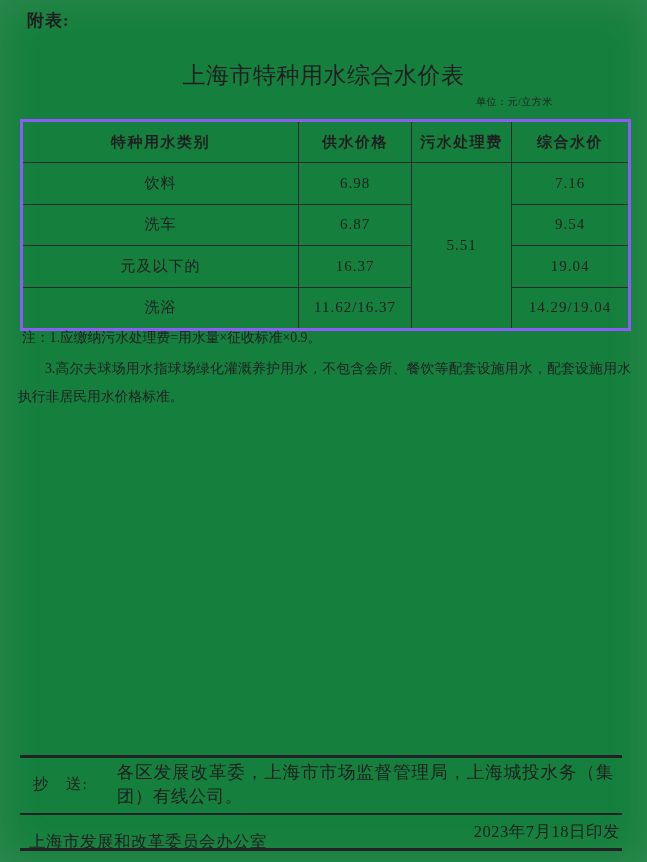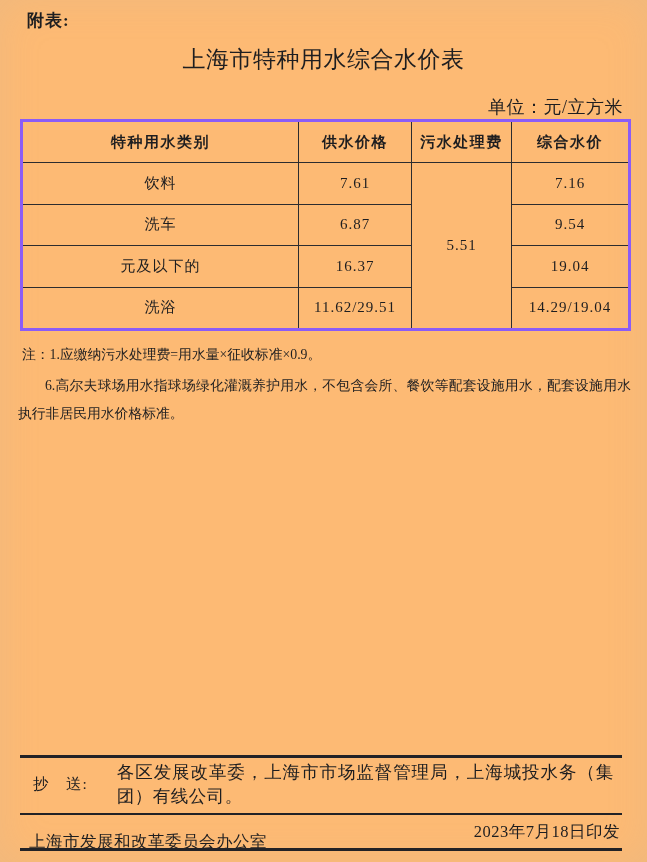--- a/index.html
+++ b/index.html
@@ -3,35 +3,35 @@
 <meta charset="utf-8">
 <style>
   html,body{margin:0;padding:0;}
   body{
     width:647px;height:862px;
     background:#f6f6f4;
     font-family:"Liberation Serif","DejaVu Serif",serif;
   }
   .page{
     position:relative;width:647px;height:862px;overflow:hidden;
-    background:#fdba74;
+    background:#15803d;
     color:#1e1e20;
     box-shadow:inset 0 0 40px rgba(180,178,170,0.18);
   }
   .attachment{
     position:absolute;left:27px;top:9px;
     font-size:17px;font-weight:bold;letter-spacing:1px;
   }
   .doc-title{
-    position:absolute;left:0;top:44px;width:647px;margin:0;
+    position:absolute;left:0;top:60px;width:647px;margin:0;
     text-align:center;font-size:23px;font-weight:500;letter-spacing:0.5px;
   }
   .unit-label{
-    position:absolute;left:488px;top:95px;
-    font-size:18px;letter-spacing:0.5px;
+    position:absolute;left:476px;top:95px;
+    font-size:10px;letter-spacing:0.5px;
   }
   table.price-table{
     position:absolute;left:20px;top:119px;width:608px;
     border-collapse:collapse;table-layout:fixed;
     border:3px solid #8b5cf6;
     text-align:center;
   }
   table.price-table th,table.price-table td{
     border:1.6px solid #2c2c2f;
     padding:0;
@@ -42,21 +42,21 @@
   }
   table.price-table td{
     height:40.5px;font-size:15px;letter-spacing:1px;
   }
   td.num{letter-spacing:1.3px;}
   .col-category{width:277px;}
   .col-supply{width:113px;}
   .col-sewage{width:100px;}
   .col-composite{width:118px;}
   .notes{
-    position:absolute;left:18px;top:341px;width:613px;
+    position:absolute;left:18px;top:324px;width:613px;
     font-size:13.8px;line-height:28.5px;letter-spacing:0;
     text-align:justify;
   }
   .notes p{margin:0 0 2px 0;}
   .notes p.num-indent{text-indent:1.95em;}
   .notes p.lead{text-indent:4px;}
   .footer{position:absolute;left:20px;top:0;width:602px;}
   .rule{position:absolute;left:0;width:602px;background:#222226;}
   .rule.thick-top{top:755px;height:2.6px;}
   .rule.thin-mid{top:813px;height:1.6px;}
@@ -103,45 +103,45 @@
       <tr>
         <th>特种用水类别</th>
         <th>供水价格</th>
         <th>污水处理费</th>
         <th>综合水价</th>
       </tr>
     </thead>
     <tbody>
       <tr>
         <td class="cat">饮料</td>
-        <td class="num">7.61</td>
+        <td class="num">6.98</td>
         <td class="num" rowspan="4">5.51</td>
         <td class="num">7.16</td>
       </tr>
       <tr>
         <td class="cat">洗车</td>
         <td class="num">6.87</td>
         <td class="num">9.54</td>
       </tr>
       <tr>
         <td class="cat">元及以下的</td>
         <td class="num">16.37</td>
         <td class="num">19.04</td>
       </tr>
       <tr>
         <td class="cat">洗浴</td>
-        <td class="num">11.62/29.51</td>
+        <td class="num">11.62/16.37</td>
         <td class="num">14.29/19.04</td>
       </tr>
     </tbody>
   </table>
 
   <div class="notes">
     <p class="lead">注：1.应缴纳污水处理费=用水量×征收标准×0.9。</p>
-    <p class="num-indent">6.高尔夫球场用水指球场绿化灌溉养护用水，不包含会所、餐饮等配套设施用水，配套设施用水执行非居民用水价格标准。</p>
+    <p class="num-indent">3.高尔夫球场用水指球场绿化灌溉养护用水，不包含会所、餐饮等配套设施用水，配套设施用水执行非居民用水价格标准。</p>
   </div>
 
   <div class="footer">
     <div class="rule thick-top"></div>
     <div class="cc-row">
       <div class="cc-label">抄　送:</div>
       <div class="cc-text">各区发展改革委，上海市市场监督管理局，上海城投水务（集团）有线公司。</div>
     </div>
     <div class="rule thin-mid"></div>
     <div class="issue-row">

